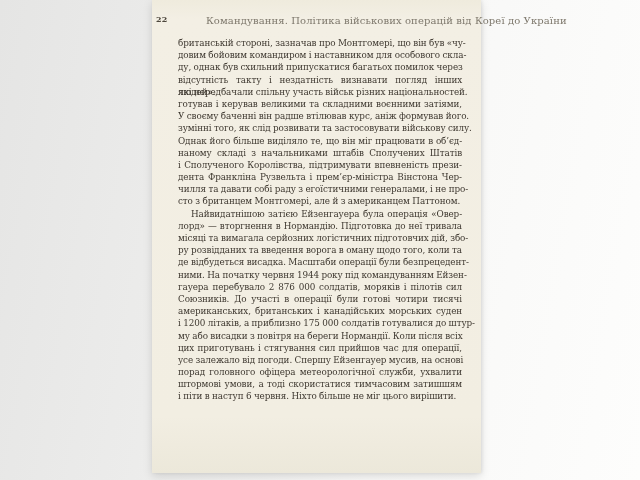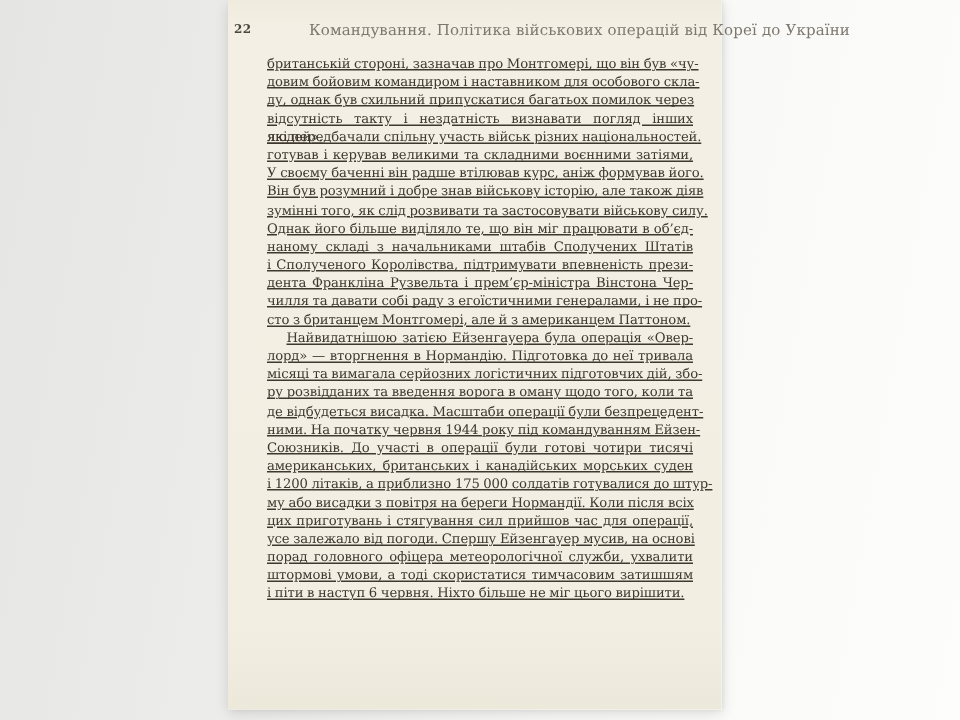--- a/index.html
+++ b/index.html
@@ -47,54 +47,53 @@
   }
   .line {
     font-size: 8.8px;
     line-height: 12.2px;
     height: 12.2px;
     letter-spacing: -0.1px;
     word-spacing: -0.2px;
     text-align: justify;
     text-align-last: justify;
     white-space: nowrap;
-    text-decoration: underline;
   }
   .line.ind { text-indent: 13px; }
   .line.end { text-align-last: left; white-space: normal; }
 </style>
 </head>
 <body>
 
 <div class="photo">
   <div class="page">
     <div class="folio">22</div>
     <div class="running-head">Командування. Політика військових операцій від Кореї до України</div>
     <div class="text-block">
         <div class="line">британській стороні, зазначав про Монтгомері, що він був «чу-</div>
         <div class="line">довим бойовим командиром і наставником для особового скла-</div>
         <div class="line">ду, однак був схильний припускатися багатьох помилок через</div>
         <div class="line end">відсутність такту і нездатність визнавати погляд інших людей».</div>
         <div class="line">які передбачали спільну участь військ різних національностей.</div>
         <div class="line">готував і керував великими та складними воєнними затіями,</div>
         <div class="line">У своєму баченні він радше втілював курс, аніж формував його.</div>
-        <div class="line">Він був розумний і добре знав військову історію, але також діяв</div>
         <div class="line">зумінні того, як слід розвивати та застосовувати військову силу.</div>
         <div class="line">Однак його більше виділяло те, що він міг працювати в об’єд-</div>
         <div class="line">наному складі з начальниками штабів Сполучених Штатів</div>
         <div class="line">і Сполученого Королівства, підтримувати впевненість прези-</div>
         <div class="line">дента Франкліна Рузвельта і прем’єр-міністра Вінстона Чер-</div>
         <div class="line">чилля та давати собі раду з егоїстичними генералами, і не про-</div>
         <div class="line end">сто з британцем Монтгомері, але й з американцем Паттоном.</div>
         <div class="line ind">Найвидатнішою затією Ейзенгауера була операція «Овер-</div>
         <div class="line">лорд» — вторгнення в Нормандію. Підготовка до неї тривала</div>
         <div class="line">місяці та вимагала серйозних логістичних підготовчих дій, збо-</div>
         <div class="line">ру розвідданих та введення ворога в оману щодо того, коли та</div>
         <div class="line">де відбудеться висадка. Масштаби операції були безпрецедент-</div>
         <div class="line">ними. На початку червня 1944 року під командуванням Ейзен-</div>
+        <div class="line">гауера перебувало 2 876 000 солдатів, моряків і пілотів сил</div>
         <div class="line">Союзників. До участі в операції були готові чотири тисячі</div>
         <div class="line">американських, британських і канадійських морських суден</div>
         <div class="line">і 1200 літаків, а приблизно 175 000 солдатів готувалися до штур-</div>
         <div class="line">му або висадки з повітря на береги Нормандії. Коли після всіх</div>
         <div class="line">цих приготувань і стягування сил прийшов час для операції,</div>
         <div class="line">усе залежало від погоди. Спершу Ейзенгауер мусив, на основі</div>
         <div class="line">порад головного офіцера метеорологічної служби, ухвалити</div>
         <div class="line">штормові умови, а тоді скористатися тимчасовим затишшям</div>
         <div class="line end">і піти в наступ 6 червня. Ніхто більше не міг цього вирішити.</div>
       </div>

